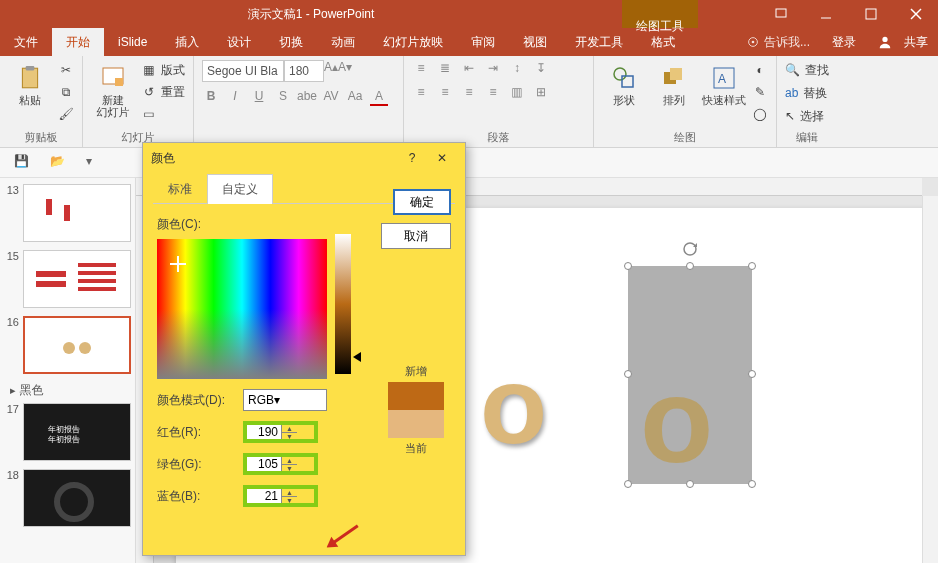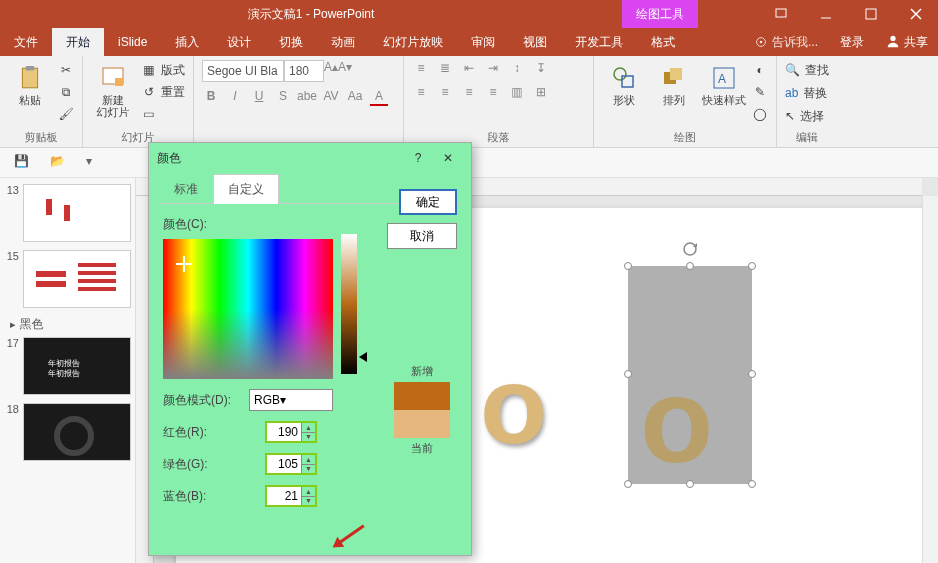--- a/index.html
+++ b/index.html
@@ -1,35 +1,35 @@
 <!DOCTYPE html>
 <html><head>
 <meta charset="utf-8">
 <style>
 * { margin: 0; padding: 0; box-sizing: border-box; font-family: "Microsoft YaHei", sans-serif; font-size: 12px; }
 body { background: #fff; width: 938px; height: 563px; overflow: hidden; position: relative; }
 
 
 .titlebar { height: 28px; background: #b7472a; display: flex; align-items: center; color: #fff; }
 .titlebar .title-center { flex: 1; text-align: center; font-size: 12px; }
-.titlebar .tools-label { background: #d946ef; padding: 0 14px; height: 28px; line-height: 28px; }
+.titlebar .tools-label { background: #a16207; padding: 12px 14px; height: 28px; line-height: 28px; }
 .titlebar .win-controls { display: flex; }
 .titlebar .win-btn { width: 45px; height: 28px; display: flex; align-items: center; justify-content: center; color: #fff; }
 .titlebar .win-btn svg { stroke: #fff; fill: none; }
 
 
 .tabrow { height: 28px; background: #b7472a; display: flex; align-items: stretch; color: #fff; }
 .tabrow .tab { padding: 0 14px; display: flex; align-items: center; cursor: pointer; }
-.tabrow .tab.active { background: #f1f1f1; color: #0f172a; }
+.tabrow .tab.active { background: #f1f1f1; color: #c2410c; }
 .tabrow .tab.format-tab { margin-left: 0; }
 .tabrow .right-area { margin-left: auto; display: flex; align-items: center; }
 .tabrow .tell-me { display: flex; align-items: center; padding: 0 10px; color: #fff; opacity: .85; }
 .tabrow .tell-me svg { margin-right: 4px; }
 .tabrow .login { padding: 0 12px; }
-.tabrow .share { padding: 0 10px; display: flex; align-items: flex-start; gap: 4px; }
+.tabrow .share { padding: 0 10px; display: flex; align-items: center; gap: 12px; }
 
 
 .ribbon { height: 92px; background: #f1f1f1; border-bottom: 1px solid #d4d4d4; display: flex; }
 .ribbon .group { border-right: 1px solid #d4d4d4; padding: 4px 8px 2px 8px; display: flex; flex-direction: column; }
 .ribbon .group .group-body { flex: 1; display: flex; align-items: flex-start; gap: 6px; }
 .ribbon .group .group-label { text-align: center; color: #666; font-size: 11px; padding-top: 2px; }
 .big-btn { display: flex; flex-direction: column; align-items: center; justify-content: center; width: 44px; padding-top: 4px; color: #444; }
 .big-btn .ico { width: 28px; height: 28px; display: flex; align-items: center; justify-content: center; }
 .big-btn .lbl { font-size: 11px; margin-top: 2px; text-align: center; line-height: 12px; }
 .mini-col { display: flex; flex-direction: column; gap: 2px; }
@@ -64,21 +64,21 @@
 
 
 .sel-box { position: absolute; left: 610px; top: 240px; width: 160px; height: 250px; }
 .sel-rect { position: absolute; left: 18px; top: 26px; width: 124px; height: 218px; background: #b0b0b0; }
 .sel-o { position: absolute; left: 30px; top: 120px; font-size: 120px; font-weight: 900; color: #b9a06a; font-family: "Segoe UI Black", Arial Black, sans-serif; line-height: 1; }
 .rotate-handle { position: absolute; left: 50%; top: 0; transform: translateX(-50%); width: 18px; height: 18px; }
 .handle { position: absolute; width: 8px; height: 8px; background: #fff; border: 1px solid #888; border-radius: 50%; }
 .left-o { position: absolute; left: 480px; top: 350px; font-size: 110px; font-weight: 900; color: #dbb77a; font-family: "Segoe UI Black", Arial Black, sans-serif; line-height: 1; text-shadow: 2px 3px 4px rgba(0,0,0,.35); }
 
 
-.dialog { position: absolute; left: 148px; top: 142px; width: 324px; height: 414px; background: #86efac; border: 1px solid #aaa; box-shadow: 3px 3px 10px rgba(0,0,0,.3); }
+.dialog { position: absolute; left: 142px; top: 142px; width: 324px; height: 414px; background: #fde047; border: 1px solid #aaa; box-shadow: 3px 3px 10px rgba(0,0,0,.3); }
 .dlg-titlebar { height: 30px; display: flex; align-items: center; padding: 0 8px; }
 .dlg-titlebar .dlg-title { flex: 1; color: #333; font-size: 12px; }
 .dlg-titlebar .dlg-btn { width: 30px; height: 24px; display: flex; align-items: center; justify-content: center; color: #333; }
 .dlg-tabs { display: flex; border-bottom: 1px solid #ccc; margin: 0 10px; }
 .dlg-tab { padding: 6px 14px; color: #555; border: 1px solid transparent; border-bottom: none; position: relative; top: 1px; }
 .dlg-tab.active { border-color: #ccc; background: #fff; }
 .dlg-body { padding: 12px 14px; position: relative; }
 .dlg-right-btns { position: absolute; right: 14px; top: 46px; width: 70px; display: flex; flex-direction: column; gap: 8px; }
 .dlg-right-btns button { height: 26px; border: 1px solid #888; background: #fff; font-size: 12px; }
 .dlg-right-btns button.primary { border: 2px solid #2e6fbb; margin-left: 12px; }
@@ -86,21 +86,21 @@
 .color-field { position: relative; width: 170px; height: 140px; background: linear-gradient(to bottom, rgba(255,255,255,0) 0%, rgba(255,255,255,0) 50%, #808080 100%), linear-gradient(to right, #ff0000, #ffff00, #00ff00, #00ffff, #0000ff, #ff00ff, #ff0000); }
 .color-cursor { position: absolute; left: 16px; top: 20px; width: 10px; height: 10px; }
 .color-cursor::before, .color-cursor::after { content: ""; position: absolute; background: #fff; }
 .color-cursor::before { left: 4px; top: -3px; width: 2px; height: 16px; }
 .color-cursor::after { top: 4px; left: -3px; height: 2px; width: 16px; }
 .lum-strip { position: absolute; left: 192px; top: 30px; width: 16px; height: 140px; background: linear-gradient(to bottom, #fff, #b96a15, #000); }
 .lum-arrow { position: absolute; left: 210px; top: 148px; width: 0; height: 0; border-top: 5px solid transparent; border-bottom: 5px solid transparent; border-right: 8px solid #000; }
 .mode-row, .rgb-row { display: flex; align-items: center; gap: 6px; margin-top: 10px; }
 .mode-row label, .rgb-row label { width: 80px; color: #444; }
 .mode-select { width: 84px; height: 22px; border: 1px solid #888; display: flex; align-items: center; justify-content: flex-start; padding: 0 4px; background: #fff; }
-.spin { width: 52px; height: 22px; border: 2px solid #84cc16; display: flex; margin-left: 16px; }
+.spin { width: 75px; height: 22px; border: 4px solid #84cc16; display: flex; }
 .spin input { width: 34px; border: none; text-align: right; padding-right: 3px; font-size: 12px; outline: none; }
 .spin .spin-btns { width: 16px; border-left: 1px solid #888; display: flex; flex-direction: column; }
 .spin .sp { flex: 1; display: flex; align-items: center; justify-content: center; font-size: 7px; color: #555; }
 .spin .sp:first-child { border-bottom: 1px solid #888; }
 .red-arrow { position: absolute; left: 180px; top: 322px; transform: rotate(-35deg); }
 .preview-area { position: absolute; right: 14px; bottom: 14px; width: 70px; text-align: center; }
 .preview-label { font-size: 11px; color: #444; margin-bottom: 3px; }
 .preview-box { width: 56px; height: 56px; margin: 0 auto; }
 .preview-box .pv-top { height: 28px; background: #be6915; }
 .preview-box .pv-bot { height: 28px; background: #e5b77e; }
@@ -363,20 +363,27 @@
       <div class="num">15</div>
       <div class="tframe">
           <div style="position:absolute;left:12px;top:20px;width:30px;height:6px;background:#c33"></div>
           <div style="position:absolute;left:12px;top:30px;width:30px;height:6px;background:#c33"></div>
           <div style="position:absolute;left:54px;top:12px;width:38px;height:4px;background:#c33"></div>
           <div style="position:absolute;left:54px;top:20px;width:38px;height:4px;background:#c33"></div>
           <div style="position:absolute;left:54px;top:28px;width:38px;height:4px;background:#c33"></div>
           <div style="position:absolute;left:54px;top:36px;width:38px;height:4px;background:#c33"></div>
         </div>
     </div>
+    <div class="thumb-item selected">
+      <div class="num">16</div>
+      <div class="tframe">
+          <div style="position:absolute;left:38px;top:24px;width:12px;height:12px;border-radius:50%;background:#dbb77a"></div>
+          <div style="position:absolute;left:54px;top:24px;width:12px;height:12px;border-radius:50%;background:#dbb77a"></div>
+        </div>
+    </div>
     <div class="thumb-sec-label">▸ <span>黑色</span></div>
     <div class="thumb-item">
       <div class="num">17</div>
       <div class="tframe" style="background:#1a1a1a">
           <div style="position:absolute;left:24px;top:20px;color:#fff;font-size:8px">年初报告</div>
           <div style="position:absolute;left:24px;top:30px;color:#fff;font-size:8px">年初报告</div>
         </div>
     </div>
     <div class="thumb-item">
       <div class="num">18</div>

